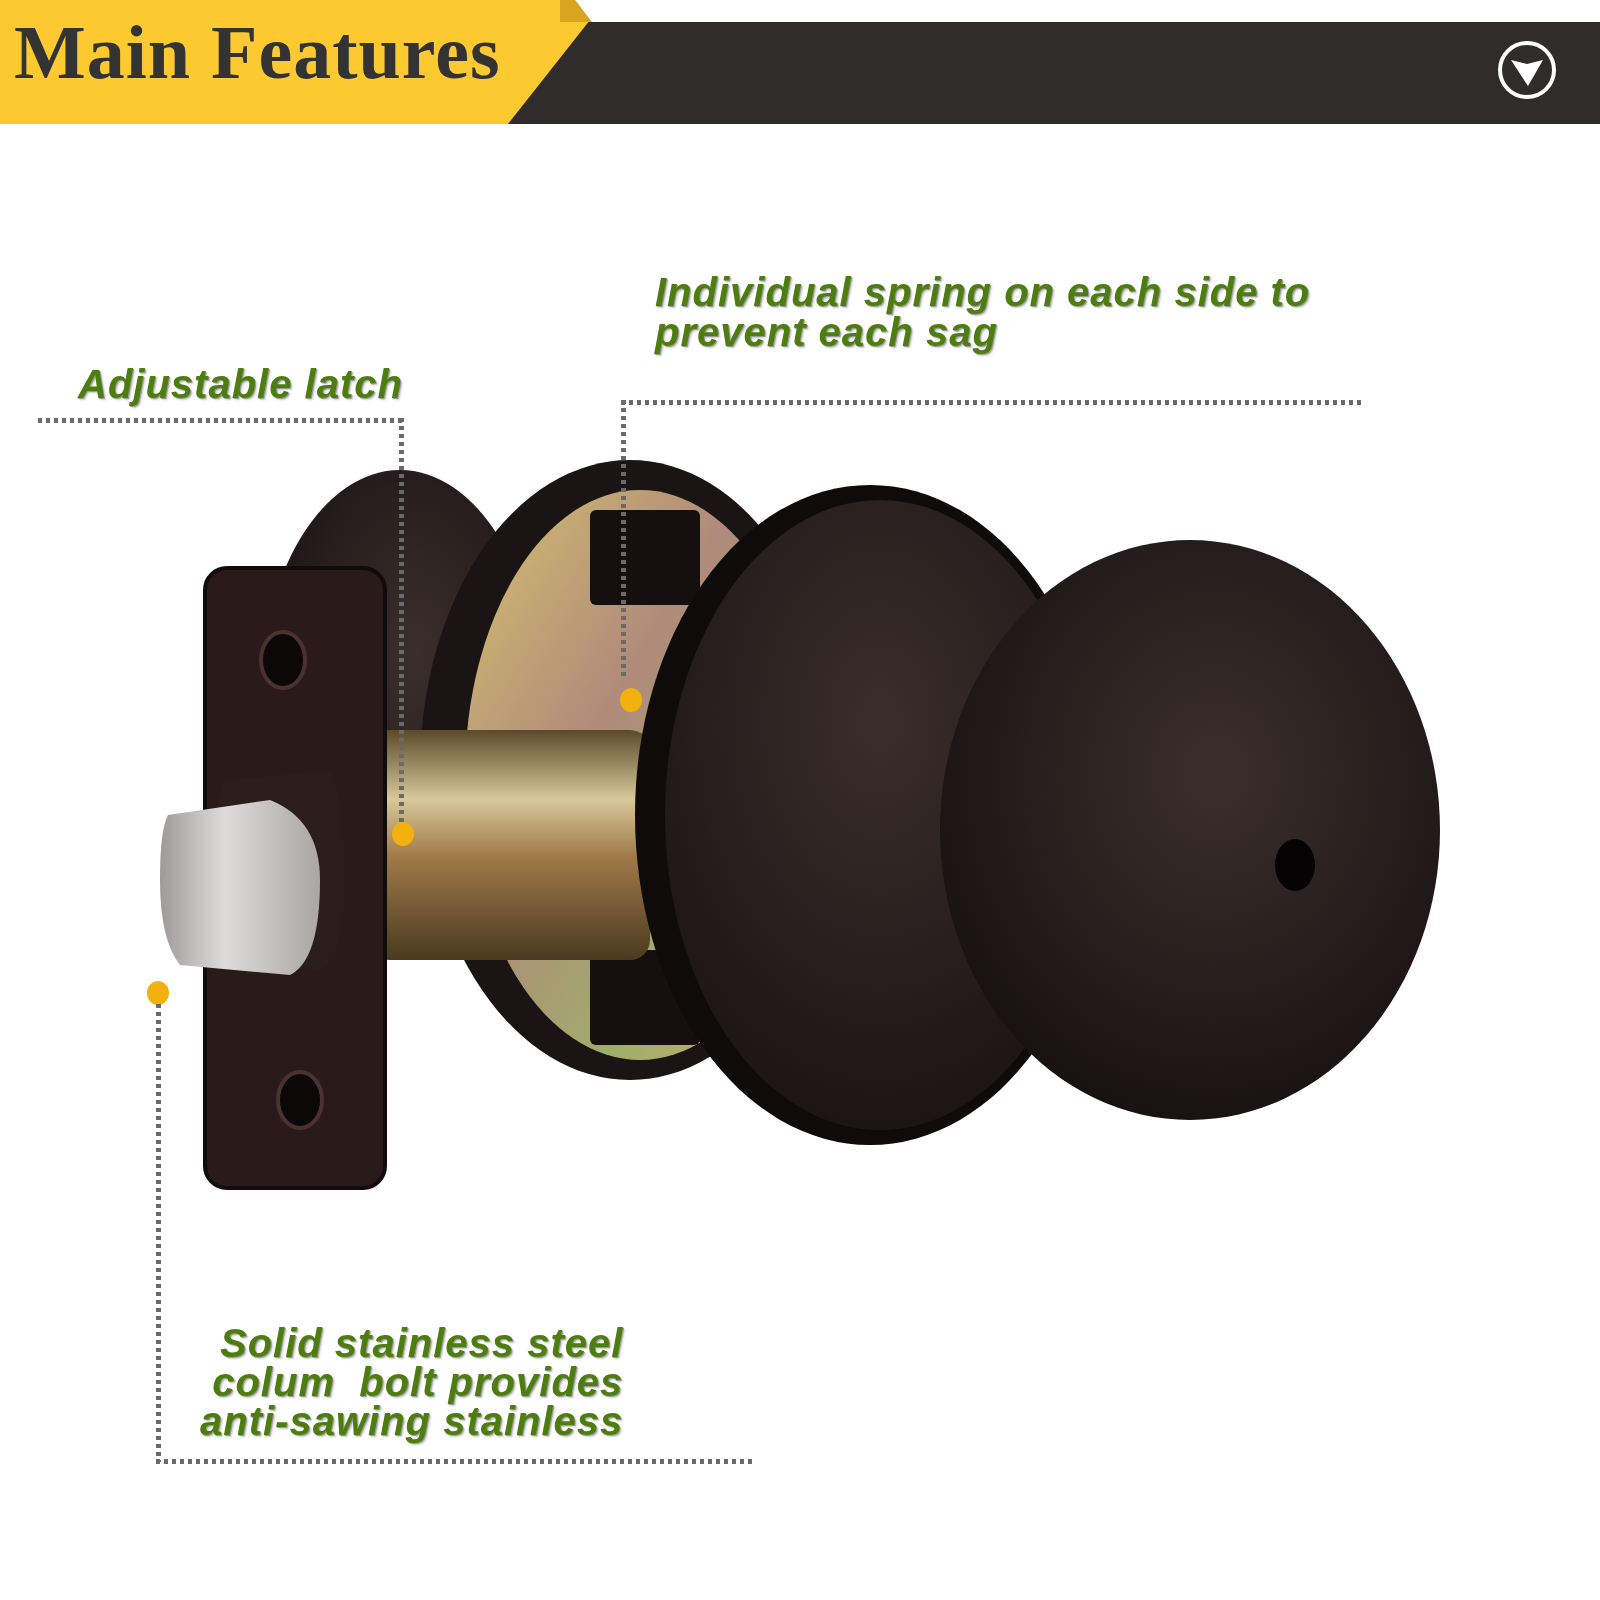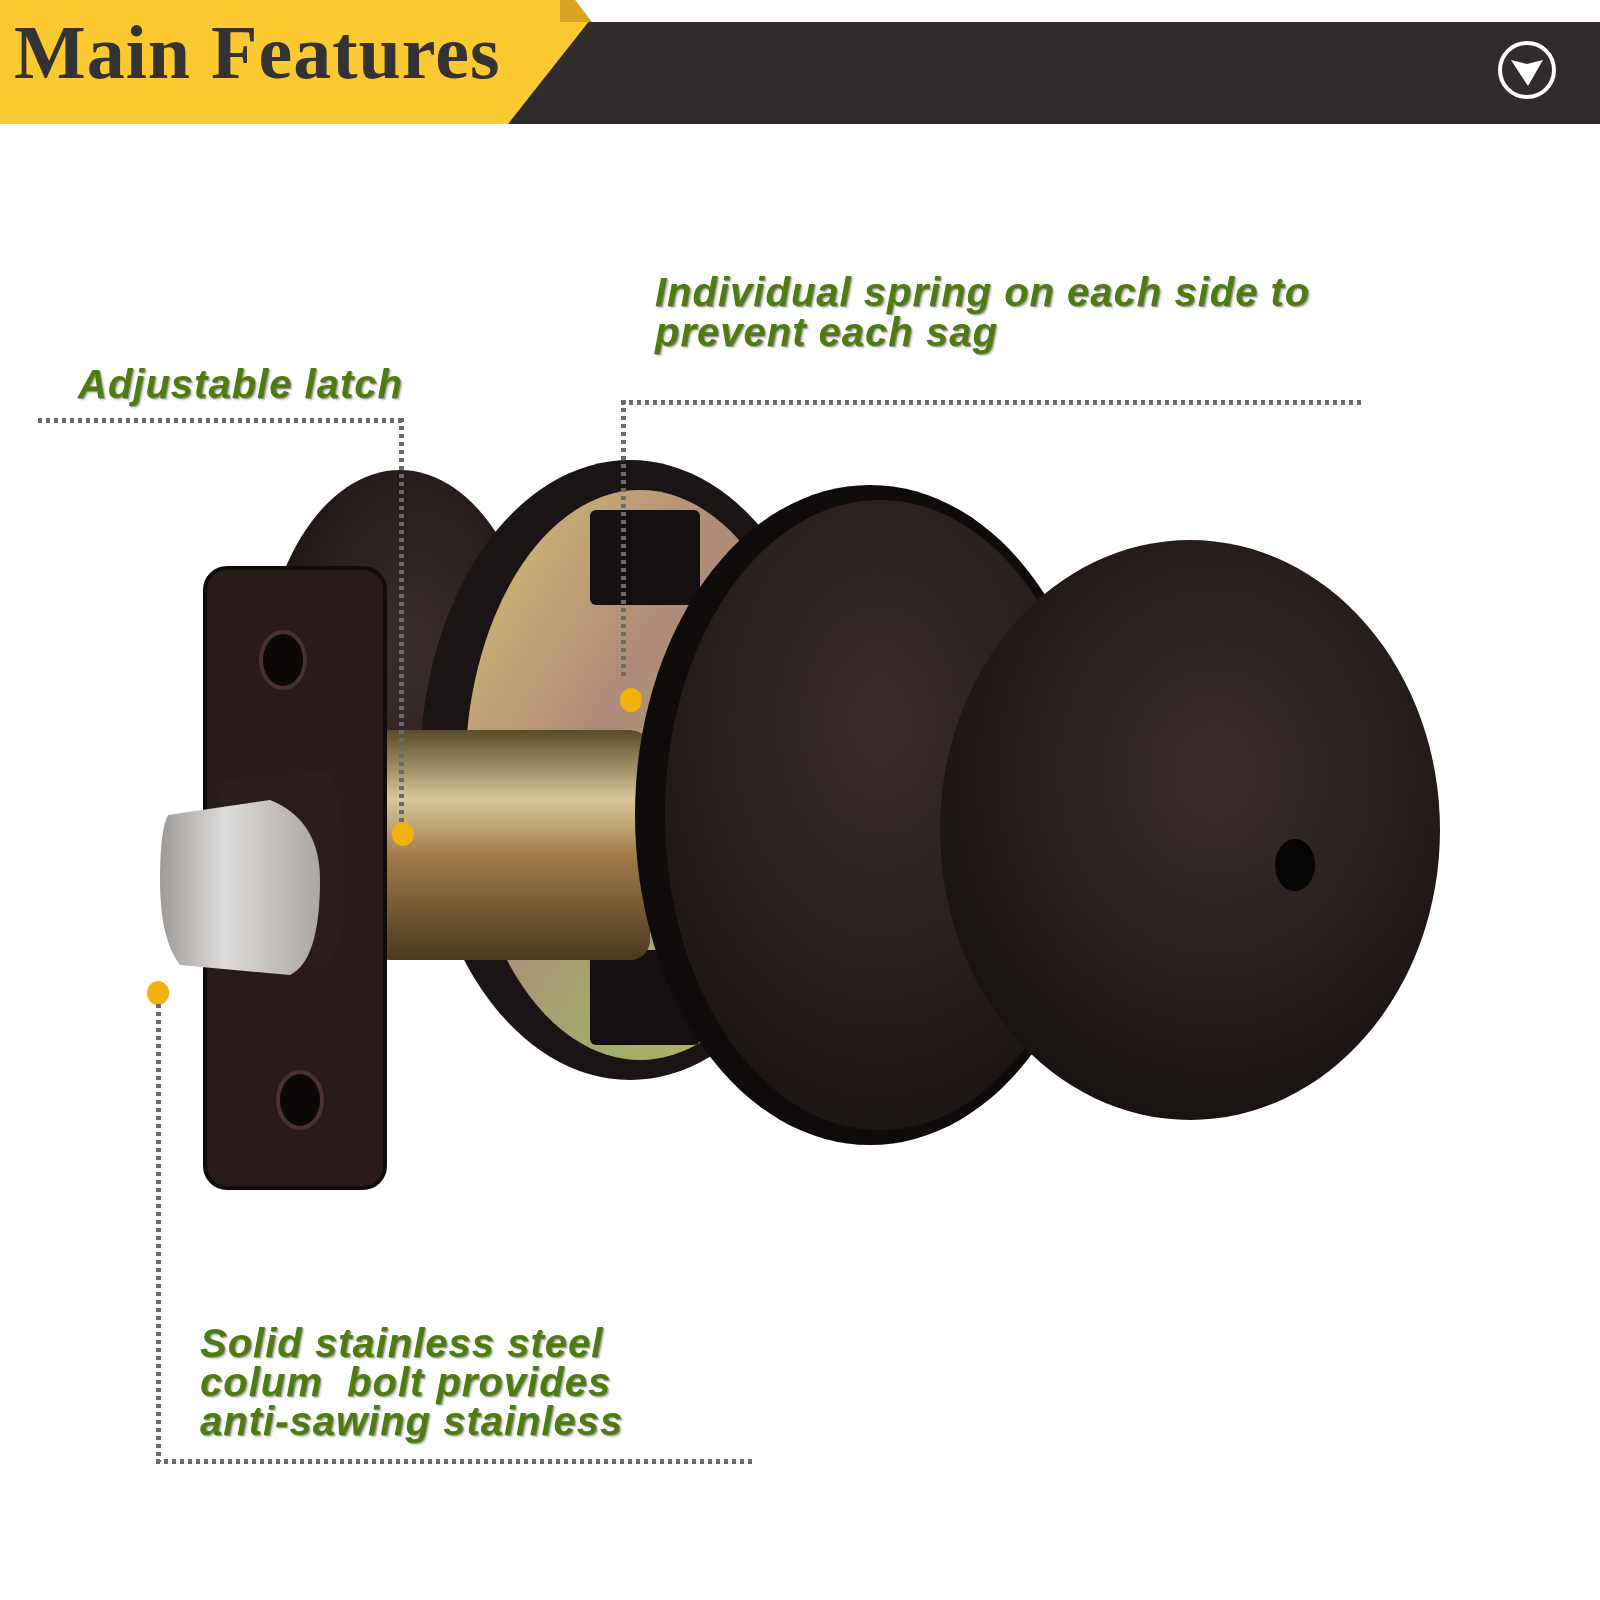--- a/index.html
+++ b/index.html
@@ -5,21 +5,21 @@
     html, body { margin: 0; padding: 0; }
     body { width: 1600px; height: 1600px; background: #ffffff; position: relative; overflow: hidden; font-family: "Liberation Sans", sans-serif; }
     .header-bar { position: absolute; left: 0; top: 22px; width: 1600px; height: 102px; background: #302c2c; }
     .header-yellow { position: absolute; left: 0; top: 0; width: 590px; height: 124px; background: #fdc930; clip-path: polygon(0 0, 575px 0, 590px 20px, 508px 124px, 0 124px); }
     .header-gold-tip { position: absolute; left: 560px; top: 0; width: 32px; height: 22px; background: #d9a520; clip-path: polygon(0 0, 15px 0, 32px 22px, 0 22px); }
     .header-title { position: absolute; left: 14px; top: 14px; font-family: "Liberation Serif", serif; font-weight: bold; font-size: 76px; color: #333333; letter-spacing: 1px; line-height: 1; }
     .chevron-btn { position: absolute; left: 1497px; top: 40px; width: 60px; height: 60px; }
     .callout { position: absolute; font-family: "Liberation Sans", sans-serif; font-weight: bold; font-style: italic; color: #4d7c0f; text-shadow: 1px 1px 0 #9a9a9a, 2px 2px 2px #c8c8c8; line-height: 1.0; letter-spacing: 1px; }
     .c-spring { left: 655px; top: 272px; font-size: 40px; }
     .c-latch { left: 38px; top: 364px; font-size: 40px; margin-left: 40px; }
-    .c-bolt { left: 200px; top: 1324px; font-size: 40px; line-height: 39px; }
+    .c-bolt { left: 200px; top: 1324px; font-size: 40px; line-height: 39px; text-align: right; }
     .dots-h { position: absolute; height: 5px; background-image: repeating-linear-gradient(90deg, #6a6a6a 0 4px, transparent 4px 8px); }
     .dots-v { position: absolute; width: 5px; background-image: repeating-linear-gradient(180deg, #6a6a6a 0 4px, transparent 4px 8px); }
     .marker { position: absolute; width: 22px; height: 24px; border-radius: 50%; background: #f3b10e; }
     .product { position: absolute; left: 0; top: 0; width: 1600px; height: 1600px; }
   </style>
 </head>
 <body>
 
 <div class="header-bar"></div>
 <div class="header-yellow"></div>

